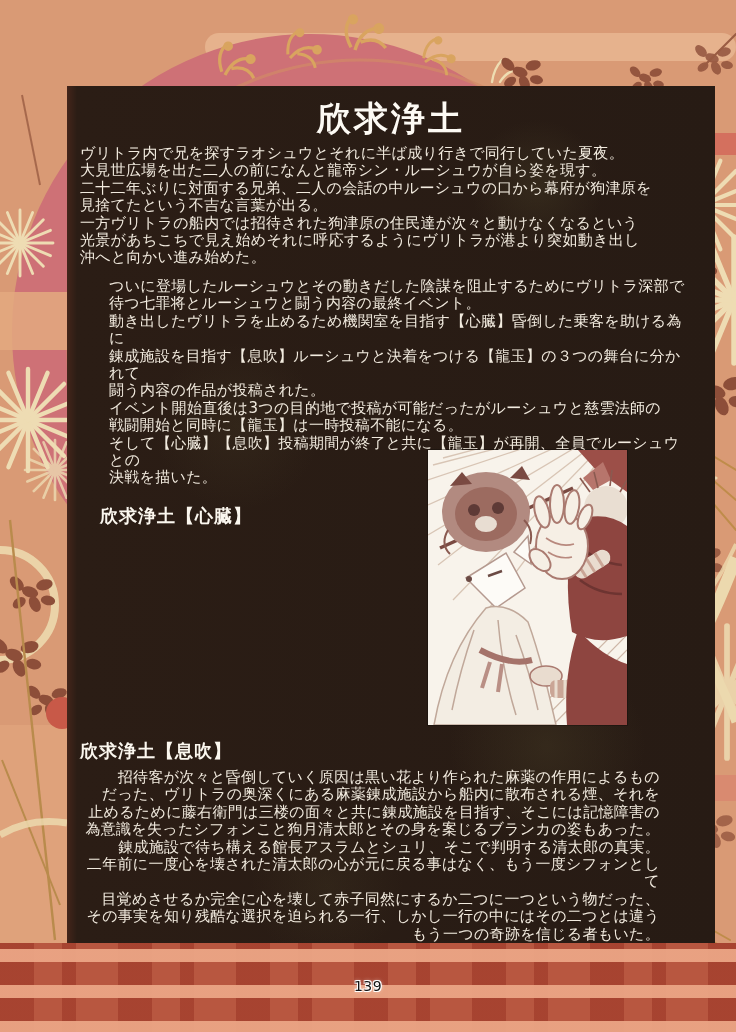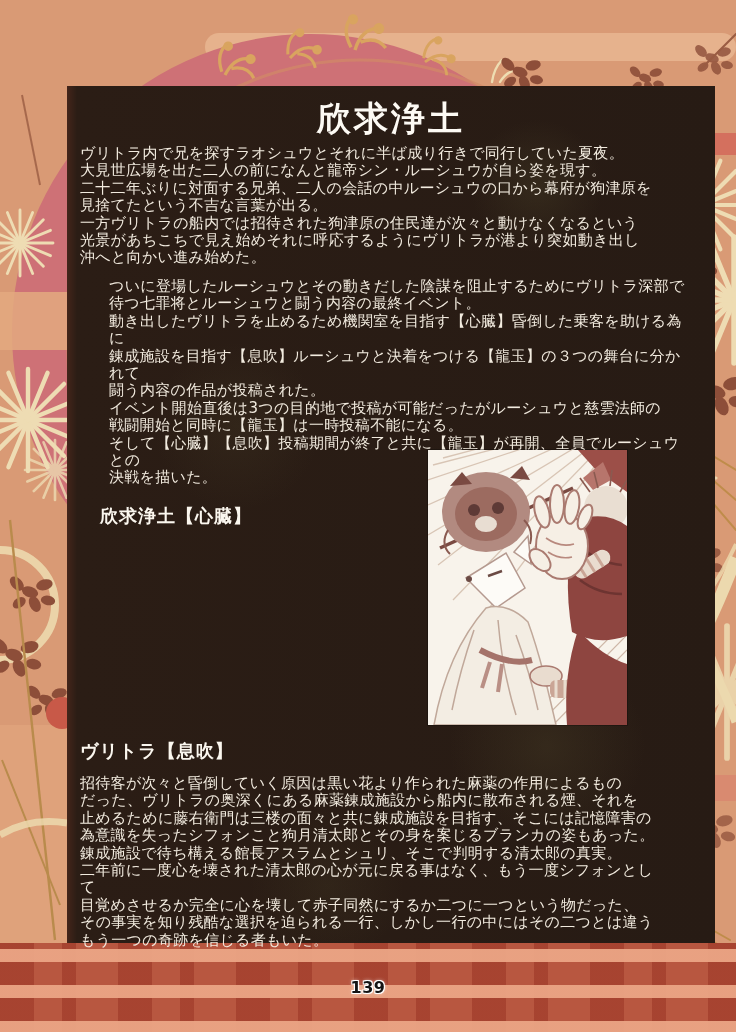--- a/index.html
+++ b/index.html
@@ -41,29 +41,29 @@
     font-weight:400;color:#f2ebdf;
   }
   .para1{position:absolute;left:13px;top:59px;width:580px;}
   .para2{position:absolute;left:30px;top:192px;width:580px;margin-left:12px;}
   .sec-heading{
     margin:0;font-size:18px;font-weight:bold;color:#fbf7ef;letter-spacing:1px;
   }
   .sec-heart{position:absolute;left:33px;top:418px;width:335px;}
   .sec-heart .jp{margin-top:7px;}
   .sec-breath{position:absolute;left:13px;top:653px;width:580px;}
-  .sec-breath .jp{margin-top:12px;}
+  .sec-breath .jp{margin-top:6px;text-align:right;}
   .illus{
     position:absolute;left:361px;top:364px;width:199px;height:275px;
     background:#f8f3eb;box-shadow:0 0 0 1px rgba(0,0,0,.25);
   }
   .illus svg{display:block;width:100%;height:100%;}
   .page-number{
     position:absolute;left:0;top:978px;width:736px;text-align:center;
-    font-size:16px;font-weight:bold;color:#141414;letter-spacing:.5px;
+    font-size:14px;font-weight:normal;color:#141414;letter-spacing:.5px;
     text-shadow:-1px -1px 0 #fff,1px -1px 0 #fff,-1px 1px 0 #fff,1px 1px 0 #fff,0 0 4px #fff;
   }
 </style>
 </head>
 <body>
 
 <div class="page">
 
   <svg class="decor" viewBox="0 0 736 1032" xmlns="http://www.w3.org/2000/svg">
     <defs>
@@ -263,21 +263,21 @@
           <ellipse cx="14" cy="8" rx="16" ry="10" fill="#e9dccf" stroke="#aa7a70" stroke-width="1.6"></ellipse>
           <rect x="18" y="12" width="26" height="18" rx="6" fill="#caa596"></rect>
           <line x1="24" y1="12" x2="24" y2="30" stroke="#e9dccf" stroke-width="3"></line>
           <line x1="33" y1="12" x2="33" y2="30" stroke="#e9dccf" stroke-width="3"></line>
         </g>
         <path d="M150,180 q24,26 49,34 l0,61 -60,0 q-4,-50 11,-95 z" fill="#8e4540"></path>
       </svg>
     </div>
 
     <div class="sec-breath">
-      <h2 class="sec-heading">ヴリトラ【息吹】</h2>
+      <h2 class="sec-heading">欣求浄土【息吹】</h2>
       <p class="jp">招待客が次々と昏倒していく原因は黒い花より作られた麻薬の作用によるもの
 だった、ヴリトラの奥深くにある麻薬錬成施設から船内に散布される煙、それを
 止めるために藤右衛門は三楼の面々と共に錬成施設を目指す、そこには記憶障害の
 為意識を失ったシフォンこと狗月清太郎とその身を案じるブランカの姿もあった。
 錬成施設で待ち構える館長アスラムとシュリ、そこで判明する清太郎の真実。
 二年前に一度心を壊された清太郎の心が元に戻る事はなく、もう一度シフォンとして
 目覚めさせるか完全に心を壊して赤子同然にするか二つに一つという物だった、
 その事実を知り残酷な選択を迫られる一行、しかし一行の中にはその二つとは違う
 もう一つの奇跡を信じる者もいた。</p>
     </div>

